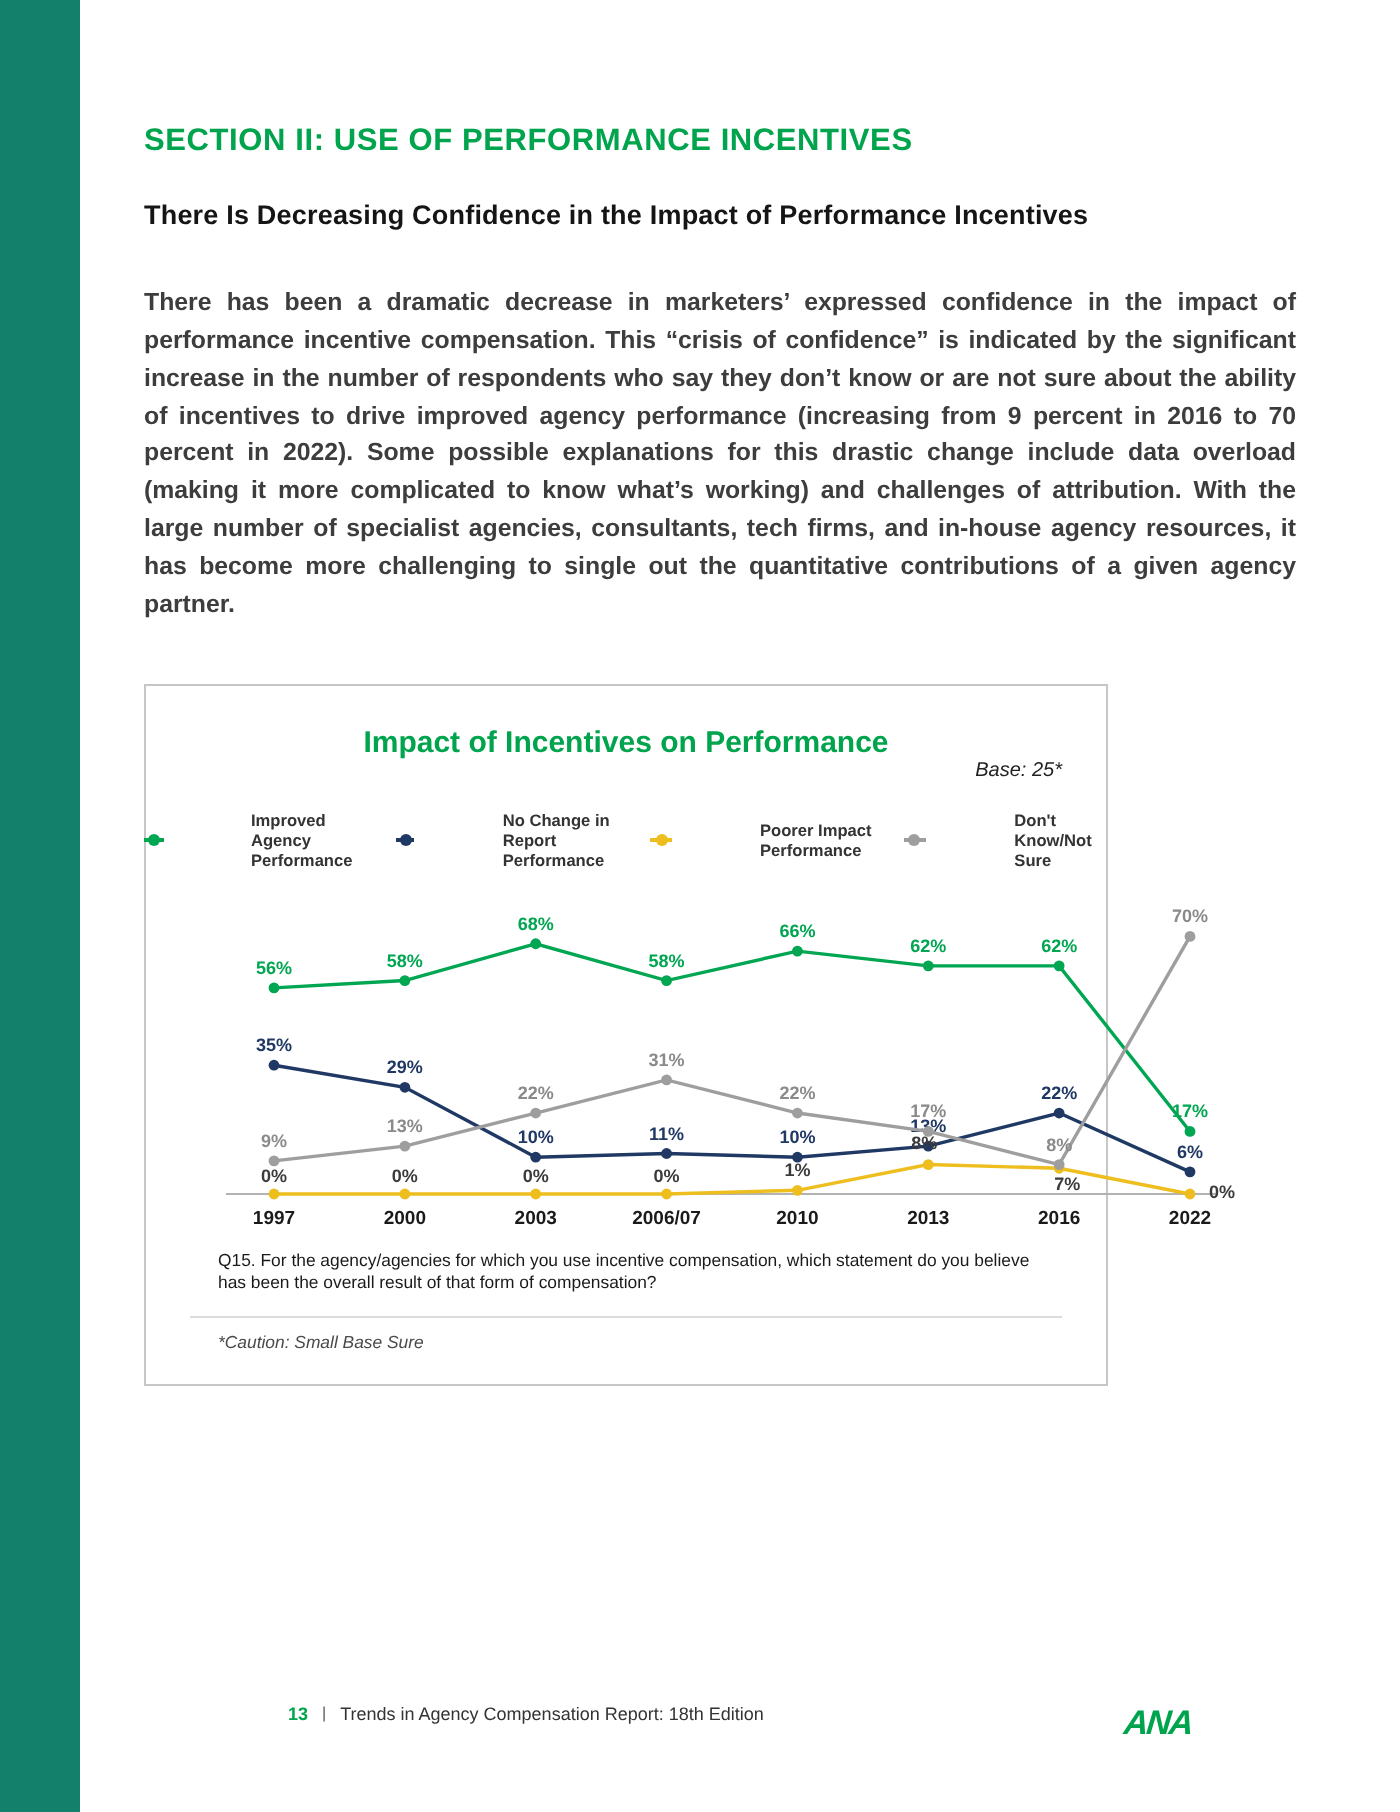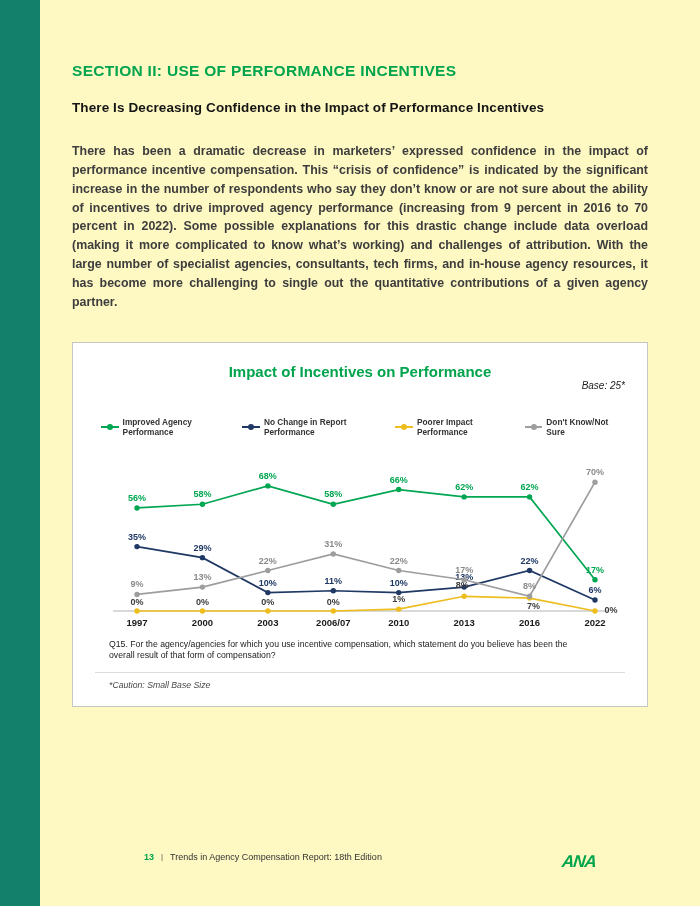--- a/index.html
+++ b/index.html
@@ -1,20 +1,20 @@
 <!DOCTYPE html>
 <html><head>
 <meta charset="utf-8">
 <style>
   * { margin:0; padding:0; box-sizing:border-box; }
   html,body { background:#e8e8e8; }
   body { font-family:"Liberation Sans", sans-serif; }
   .page {
     position:relative; width:700px; height:906px; margin:0 auto;
-    background:#fef9c3; overflow:hidden;
+    background:#ffffff; overflow:hidden;
   }
   .accent-bar {
     position:absolute; left:0; top:0; width:40px; height:906px;
     background:#12806B;
   }
   .content { position:absolute; left:72px; top:0; width:576px; height:100%; }
   .section-title {
     margin-top:62px; font-size:15.5px; font-weight:bold; letter-spacing:.3px;
     color:#00A44D;
   }
@@ -22,32 +22,32 @@
     margin-top:20px; font-size:13.5px; font-weight:bold; color:#151515;
     letter-spacing:.1px;
   }
   .body-text {
     margin-top:27px; font-size:12.4px; line-height:1.52; color:#3d3d3d;
     text-align:justify;
     font-weight:bold;
   }
   .chart-card {
     margin-top:30px; border:1px solid #c6c6c6; background:#fff;
-    padding:16px 22px 12px 22px; width:576px;
+    padding:16px 22px 12px 22px; width:482px;
   }
   .chart-title {
     text-align:center; font-size:15px; font-weight:bold; color:#00A44D;
     margin-top:4px;
   }
   .base-note {
     text-align:right; font-style:italic; font-size:10px; color:#222;
     margin-top:0; font-weight:500;
   }
   .legend { display:flex; justify-content:center; align-items:center; margin-top:10px; }
-  .lg-item { display:inline-flex; align-items:center; margin:16px 6px; }
+  .lg-item { display:inline-flex; align-items:center; margin:4px 6px;gap:40px; }
   .lg-line { position:relative; width:20px; height:2px; display:inline-block; margin-right:4px; }
   .lg-dot { position:absolute; left:50%; top:50%; transform:translate(-50%,-50%); width:6px; height:6px; border-radius:50%; }
   .lg-label { font-size:8.3px; font-weight:bold; color:#333; }
   #chart-svg { display:block; margin:6px auto 0 auto; }
   .q-note {
     margin:4px 0 0 14px; max-width:470px; font-size:8.7px; font-weight:normal;
     color:#1a1a1a; line-height:1.35;
   }
   .card-divider { border:none; border-top:1px solid #dcdcdc; margin:10px 0 0 0; }
   .caution-note {
@@ -178,21 +178,21 @@
           <text x="303.7142857142857" y="104.52000000000001" text-anchor="middle" font-size="9" font-weight="bold" fill="#8a8a8a">22%</text>
           <circle cx="369.14285714285717" cy="120.72" r="2.7" fill="#9E9E9E"></circle>
           <text x="369.14285714285717" y="113.72" text-anchor="middle" font-size="9" font-weight="bold" fill="#8a8a8a">17%</text>
           <circle cx="434.57142857142856" cy="137.28" r="2.7" fill="#9E9E9E"></circle>
           <text x="434.57142857142856" y="130.28" text-anchor="middle" font-size="9" font-weight="bold" fill="#8a8a8a">8%</text>
           <circle cx="500" cy="23.19999999999999" r="2.7" fill="#9E9E9E"></circle>
           <text x="500" y="16.19999999999999" text-anchor="middle" font-size="9" font-weight="bold" fill="#8a8a8a">70%</text>
         </svg>
       <div class="q-note">Q15. For the agency/agencies for which you use incentive compensation, which statement do you believe has been the overall result of that form of compensation?</div>
       <hr class="card-divider">
-      <div class="caution-note">*Caution: Small Base Size</div>
+      <div class="caution-note">*Caution: Small Base Sure</div>
     </div>
 
     <div class="footer">
       <span class="pg-num">13</span>
       <span class="footer-sep">|</span>
       <span>Trends in Agency Compensation Report: 18th Edition</span>
       <span class="ana-logo">ANA</span>
     </div>
   </div>
 </div>

